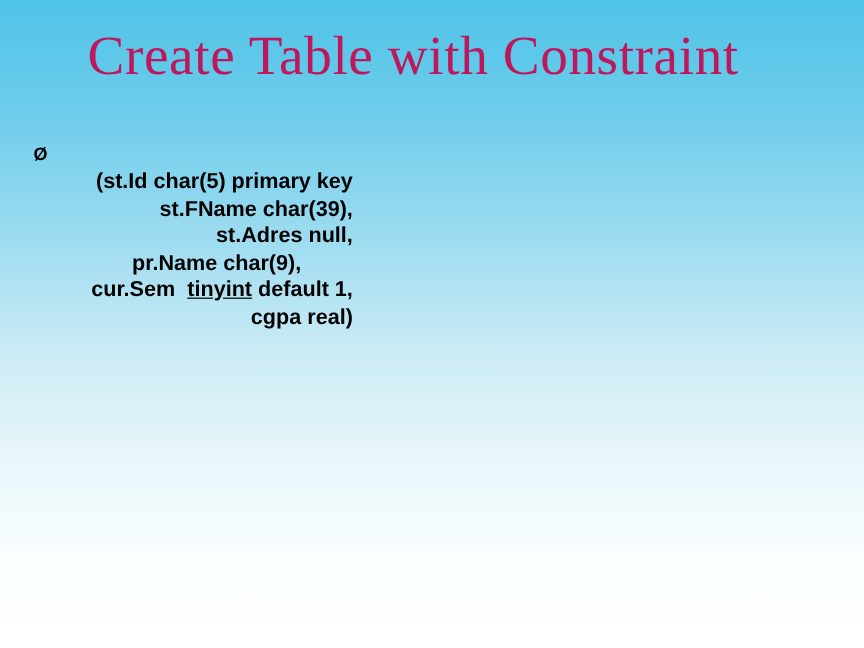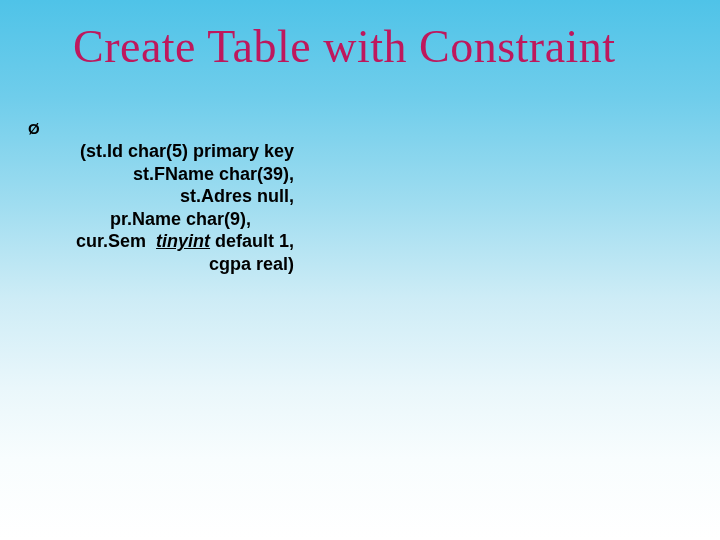--- a/index.html
+++ b/index.html
@@ -50,21 +50,20 @@
     margin-right: 4px;
     line-height: 22px;
   }
   .code-line {
     white-space: pre;
   }
   .ind1 { padding-left: 48px; text-align: right; }
   .ind2 { padding-left: 82px; }
   .tinyint {
     text-decoration: underline;
-    font-style: italic;
   }
 </style>
 </head>
 <body>
 
 <div class="title">Create Table with Constraint</div>
 
 <div class="content">
   <div class="bullet-line">
     <span class="bullet">Ø</span>

